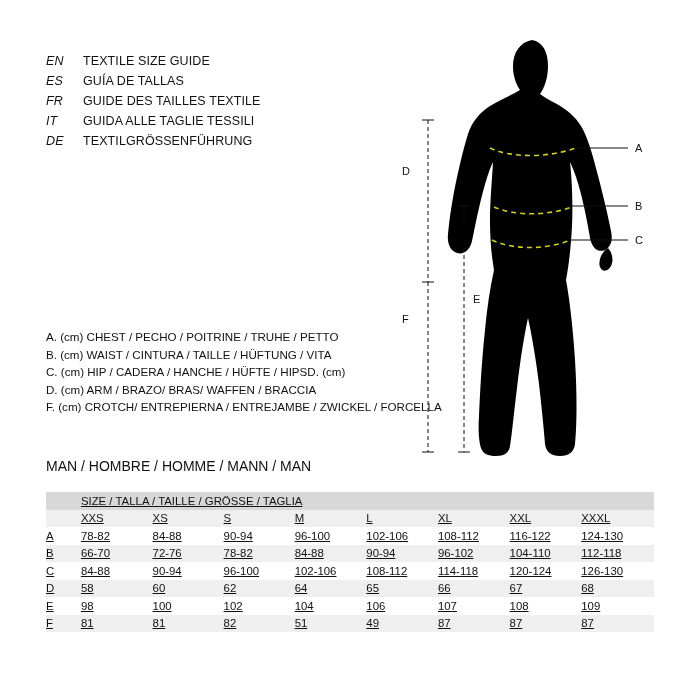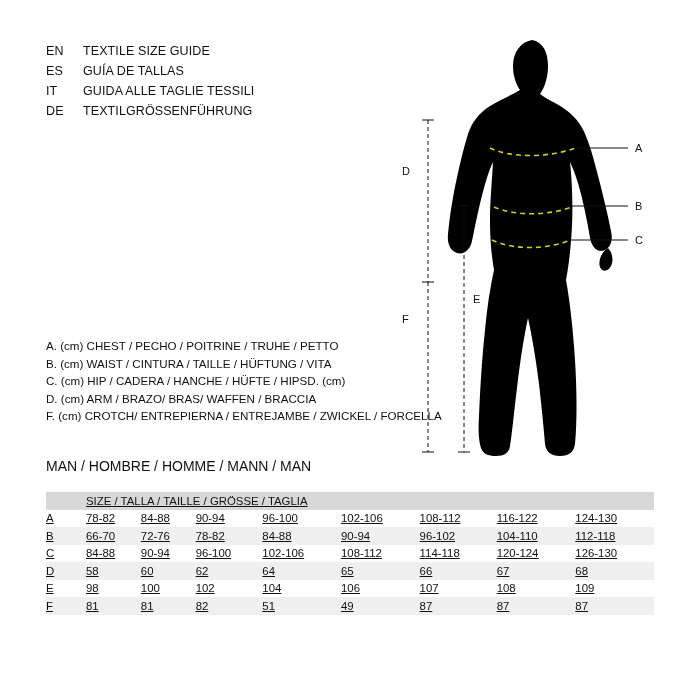--- a/index.html
+++ b/index.html
@@ -33,30 +33,32 @@
     display: flex;
     align-items: baseline;
     height: 20px;
     font-size: 12.5px;
     letter-spacing: .1px;
   }
   .lang-code {
     width: 37px;
     flex: 0 0 37px;
     color: #111;
+    font-style: italic;
   }
   .lang-text {
     color: #111;
+    margin-top: 10px;
   }
 
   
   .legend {
     position: absolute;
     left: 46px;
-    top: 337px;
+    top: 328px;
     width: 420px;
   }
   .legend-row {
     font-size: 11.6px;
     line-height: 17.5px;
     color: #111;
     white-space: nowrap;
   }
   .legend-note {
     position: absolute;
@@ -125,20 +127,24 @@
 <div class="page">
 
   <div class="lang-block">
     <div class="lang-row">
       <span class="lang-code">EN</span>
       <span class="lang-text">TEXTILE SIZE GUIDE</span>
     </div>
     <div class="lang-row">
       <span class="lang-code">ES</span>
       <span class="lang-text">GUÍA DE TALLAS</span>
+    </div>
+    <div class="lang-row">
+      <span class="lang-code">FR</span>
+      <span class="lang-text">GUIDE DES TAILLES TEXTILE</span>
     </div>
     <div class="lang-row">
       <span class="lang-code">IT</span>
       <span class="lang-text">GUIDA ALLE TAGLIE TESSILI</span>
     </div>
     <div class="lang-row">
       <span class="lang-code">DE</span>
       <span class="lang-text">TEXTILGRÖSSENFÜHRUNG</span>
     </div>
   </div>
@@ -240,20 +246,31 @@
 
   <div class="legend-note">MAN / HOMBRE / HOMME / MANN / MAN</div>
 
   <div class="table-wrap">
     <table class="sizes">
       <tbody>
         <tr class="row-head">
           <td class="c-label"></td>
           <td colspan="8">SIZE / TALLA / TAILLE / GRÖSSE / TAGLIA</td>
         </tr>
+        <tr class="row-sizes">
+          <td class="c-label"></td>
+          <td class="c-val">XXS</td>
+          <td class="c-val">XS</td>
+          <td class="c-val">S</td>
+          <td class="c-val">M</td>
+          <td class="c-val">L</td>
+          <td class="c-val">XL</td>
+          <td class="c-val">XXL</td>
+          <td class="c-val">XXXL</td>
+        </tr>
 
         <tr class="row-data row-white">
           <td class="c-label">A</td>
           <td>78-82</td>
           <td>84-88</td>
           <td>90-94</td>
           <td>96-100</td>
           <td>102-106</td>
           <td>108-112</td>
           <td>116-122</td>

